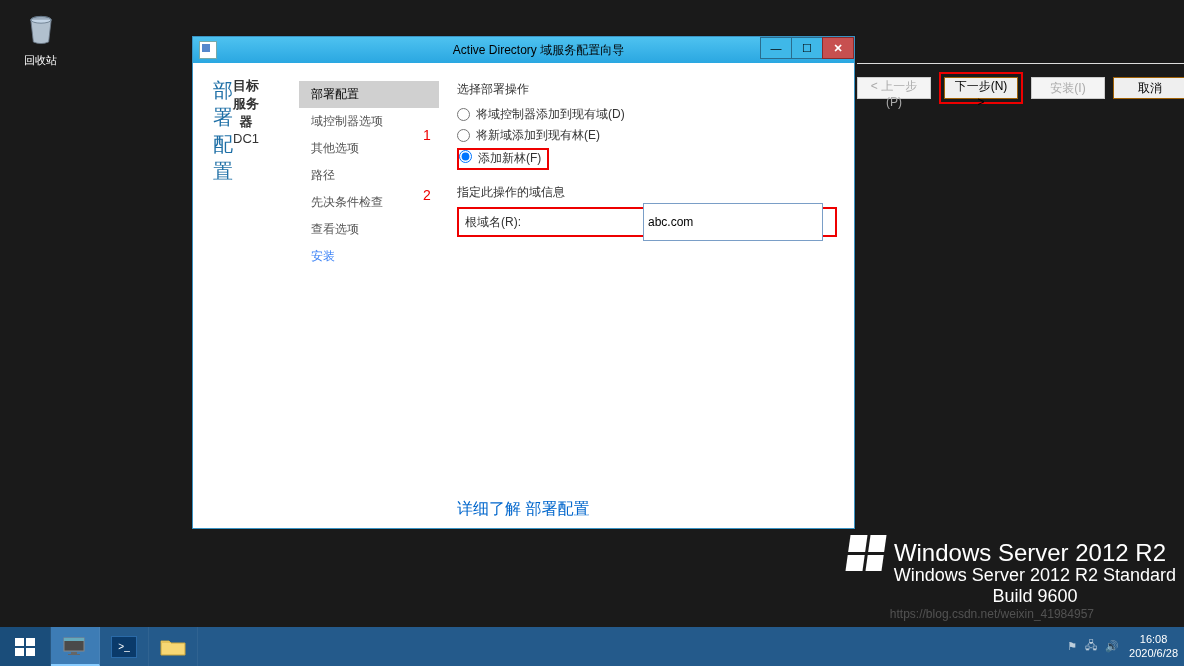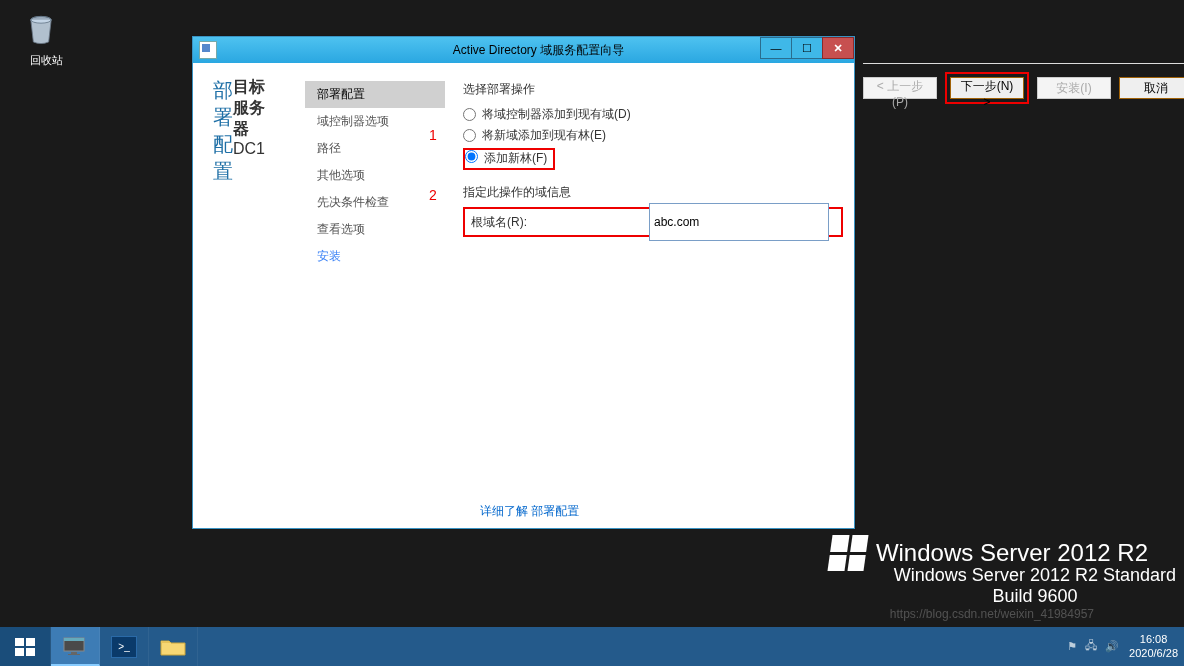--- a/index.html
+++ b/index.html
@@ -1,57 +1,57 @@
 <!DOCTYPE html>
 <html><head>
 <meta charset="utf-8">
 <style>
 html,body{margin:0;padding:0;width:1184px;height:666px;background:#000;font-family:"Microsoft YaHei","Segoe UI",Tahoma,sans-serif;font-size:12px;overflow:hidden}
 .desktop{position:relative;width:1184px;height:627px;background:#1a1a1a}
-.recycle-bin{position:absolute;top:10px;left:18px;width:45px;text-align:right;color:#fff;font-size:11px}
+.recycle-bin{position:absolute;top:10px;left:18px;width:45px;text-align:center;color:#fff;font-size:11px}
 .recycle-bin .icon{width:40px;height:40px;margin:0 auto 3px;display:flex;align-items:center;justify-content:center}
 .recycle-bin svg{width:34px;height:34px}
 .wizard{position:absolute;top:36px;left:192px;width:661px;height:491px;background:#fff;border:1px solid #3a93c3;box-shadow:0 0 0 1px rgba(0,0,0,.1)}
 .titlebar{height:26px;background:linear-gradient(#4ec2f0,#2aa7e1);display:flex;align-items:center;position:relative}
 .titlebar .tb-icon{width:16px;height:16px;margin:0 6px;background:#fff;border:1px solid #7aa;position:relative}
 .titlebar .tb-icon::after{content:"";position:absolute;left:2px;top:2px;width:8px;height:8px;background:#58c}
 .titlebar .title{flex:1;text-align:center;color:#000;font-size:12px}
 .winbtns{position:absolute;top:0;right:0;display:flex}
 .winbtns div{width:30px;height:20px;border:1px solid #2a6d8e;background:#3fb8e8;display:flex;align-items:center;justify-content:center;font-family:Arial;font-size:11px;color:#000;margin-left:-1px;cursor:default}
 .winbtns .close{background:#c75050;border-color:#8a2a2a;color:#fff;font-weight:bold}
 .wbody{display:flex;height:calc(100% - 26px);flex-direction:row}
 .header{padding:14px 20px 0 20px;display:flex;justify-content:space-between;align-items:flex-start}
 .header h1{font-size:20px;font-weight:400;color:#1e6fa6;margin:0}
-.header .target{text-align:left;font-size:16px;color:#333}
+.header .target{text-align:center;font-size:13px;color:#333}
 .header .target .lbl{font-weight:bold;color:#333}
 .content{flex:1;display:flex;padding:18px 20px 0 20px;gap:0}
 .sidebar{width:140px;padding-top:0}
 .sidebar .step{padding:5px 12px;font-size:12px;color:#555;cursor:pointer}
 .sidebar .step.active{background:#d0d0d0;color:#000}
 .sidebar .step.disabled{color:#3b82f6}
 .main{flex:1;padding-left:18px;position:relative}
 .section-label{font-size:12px;color:#333;margin-bottom:8px}
 .radio-group{margin-bottom:14px}
 .radio-row{display:flex;align-items:center;margin:4px 0;font-size:12px;color:#333}
 .radio-row input{margin:0 6px 0 0}
 .redbox1{border:2px solid #e00;display:inline-flex;align-items:flex-start;padding:0 6px 0 0;height:18px}
 .domain-info{font-size:12px;color:#333;margin-top:0;margin-bottom:6px}
 .redbox2{border:2px solid #e00;padding:4px 8px 4px 6px;display:flex;align-items:center;width:362px;height:18px}
 .redbox2 label{width:178px;font-size:12px;color:#333}
 .redbox2 input[type=text]{width:170px;height:18px;font-size:12px;border:1px solid #7a9ec7;padding:9px 4px;background:#fff}
 .num{position:absolute;color:#e00;font-size:14px;font-weight:400}
-.learn-more{position:absolute;bottom:8px;left:35px;font-size:12px}
+.learn-more{position:absolute;bottom:8px;left:18px;font-size:16px}
 .learn-more a{color:#06c;text-decoration:none}
 .learn-more span{color:#06c}
 .footer{height:48px;border-top:1px solid #ddd;display:flex;align-items:center;justify-content:flex-end;padding-right:16px;gap:8px;position:relative}
 .footer .btn{min-width:74px;height:22px;font-size:12px;border:1px solid #a16207;background:#efefef;padding:0 8px;cursor:default}
 .footer .btn.disabled{color:#aaa;border-color:#ccc;background:#f4f4f4}
 .footer .redbox3{border:2px solid #e00;padding:3px;display:inline-flex}
 .num3{position:absolute;top:-18px;left:428px;color:#e00;font-size:14px}
-.branding{position:absolute;right:36px;bottom:56px;display:flex;align-items:center;color:#fff;gap:10px}
+.branding{position:absolute;right:18px;bottom:56px;display:flex;align-items:center;color:#fff;gap:10px}
 .winlogo{width:36px;height:36px;display:grid;grid-template-columns:1fr 1fr;grid-template-rows:1fr 1fr;gap:3px;transform:skewX(-8deg)}
 .winlogo div{background:#fff}
 .branding-text{font-size:24px;font-weight:300;color:#fff;letter-spacing:0px}
 .branding-sub{position:absolute;right:8px;bottom:20px;text-align:center;color:#fff;font-size:18px}
 .watermark{position:absolute;right:90px;bottom:6px;color:#888;font-size:12px;opacity:.5}
 .taskbar{position:absolute;bottom:0;left:0;width:1184px;height:39px;background:#245a8b;display:flex;align-items:stretch}
 .tb-item{width:48px;display:flex;align-items:center;justify-content:center;border-right:1px solid rgba(255,255,255,.06)}
 .tb-item.start{background:#1a4d7a;width:50px}
 .tb-item.start svg{width:24px;height:24px}
 .tb-item.active{background:#3d7cb5;border-bottom:2px solid #8cf}
@@ -95,22 +95,22 @@
         <div class="target">
           <div class="lbl">目标服务器</div>
           <div>DC1</div>
         </div>
       </div>
 
       <div class="content">
         <div class="sidebar">
           <div class="step active">部署配置</div>
           <div class="step">域控制器选项</div>
+          <div class="step">其他选项</div>
           <div class="step">路径</div>
-          <div class="step">其他选项</div>
           <div class="step">先决条件检查</div>
           <div class="step">查看选项</div>
           <div class="step disabled">安装</div>
         </div>
 
         <div class="main">
           <span class="num" style="top:46px;left:-16px">1</span>
           <span class="num" style="top:106px;left:-16px">2</span>
 
           <div class="section-label">选择部署操作</div>

